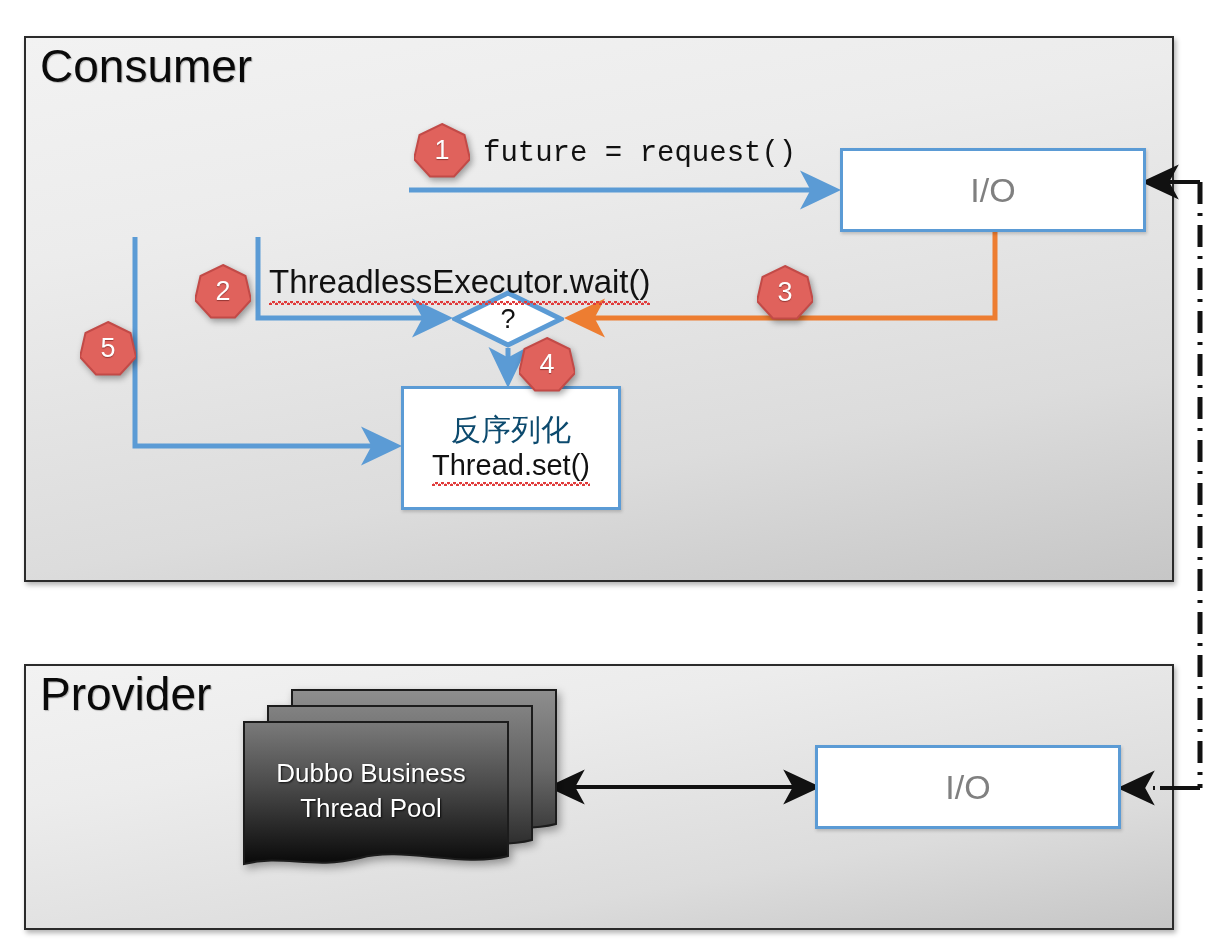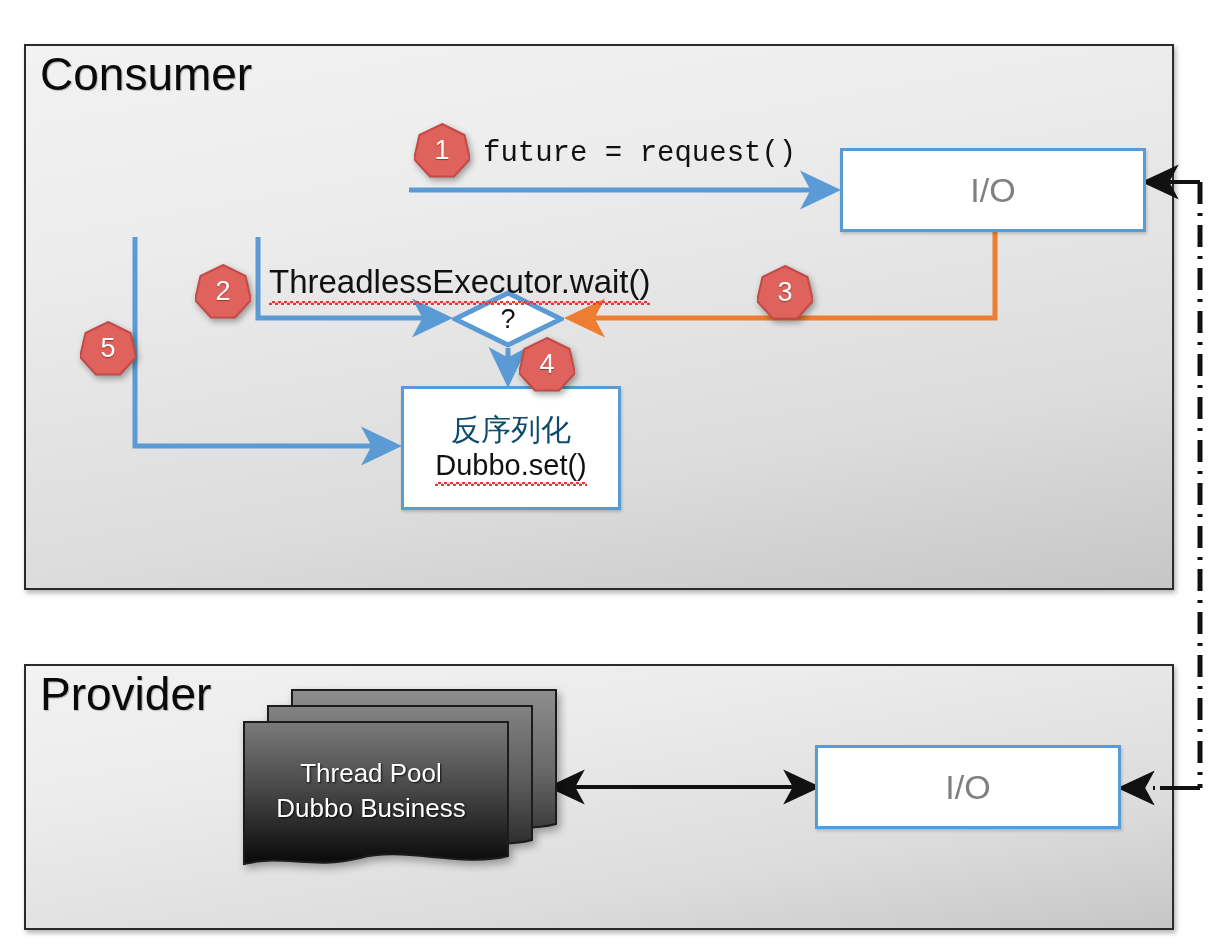--- a/index.html
+++ b/index.html
@@ -21,21 +21,21 @@
     height: 946px;
   }
   
   .panel {
     position: absolute;
     border: 2px solid #2b2b2b;
     background: linear-gradient(170deg, #f2f2f2 0%, #ececec 30%, #dcdcdc 72%, #c6c6c6 100%);
     box-shadow: 2px 3px 5px rgba(0,0,0,0.30);
     box-sizing: border-box;
   }
-  #panel-consumer { left: 24px;  top: 44px;  width: 1150px; height: 546px; }
+  #panel-consumer { left: 24px;  top: 36px;  width: 1150px; height: 546px; }
   #panel-provider { left: 24px;  top: 664px; width: 1150px; height: 266px; }
 
   .panel-title {
     position: absolute;
     left: 14px;
     top: 2px;
     font-size: 46px;
     line-height: 1.15;
     color: #0a0a0a;
     letter-spacing: 0px;
@@ -242,21 +242,21 @@
 
   <div id="diamond-wrap">
     <svg viewBox="0 0 112 58" width="112" height="58" xmlns="http://www.w3.org/2000/svg">
       <polygon points="56,3 109,29 56,55 3,29" fill="#ffffff" stroke="#5b9bd5" stroke-width="5"></polygon>
     </svg>
     <div id="diamond-label">?</div>
   </div>
 
   <div class="box-blue" id="box-deser">
     <span class="cn">反序列化</span>
-    <span class="en squiggle">Dubbo.set()</span>
+    <span class="en squiggle">Thread.set()</span>
   </div>
 
   <div class="annot" id="annot-future">future = request()</div>
 
   <div class="annot squiggle" id="annot-wait">ThreadlessExecutor.wait()</div>
 
   <div class="badge" id="badge-1">
     <svg viewBox="0 0 56 56" width="56" height="56" xmlns="http://www.w3.org/2000/svg">
       <polygon points="28,2 50.5,13 56,37 40,54.5 16,54.5 0,37 5.5,13" fill="#e0625c" stroke="#c24a47" stroke-width="2"></polygon>
     </svg>
@@ -311,22 +311,22 @@
         </linearGradient>
       </defs>
 
       <path d="M52,4 L316,4 L316,138 C270,150 210,128 168,140 C120,152 92,136 52,146 Z" fill="url(#pool-grad-back)" stroke="#1c1c1c" stroke-width="2"></path>
 
       <path d="M28,20 L292,20 L292,154 C246,166 186,144 144,156 C96,168 68,152 28,162 Z" fill="url(#pool-grad-mid)" stroke="#1c1c1c" stroke-width="2"></path>
 
       <path d="M4,36 L268,36 L268,170 C222,182 162,160 120,172 C72,184 44,168 4,178 Z" fill="url(#pool-grad-front)" stroke="#1c1c1c" stroke-width="2"></path>
     </svg>
     <div id="threadpool-label">
+      <div>Dubbo Business</div>
       <div>Thread Pool</div>
-      <div>Dubbo Business</div>
     </div>
   </div>
 
   <div class="box-blue" id="box-io-provider">
     <span class="lbl">I/O</span>
   </div>
 
 </div>
 
 </body></html>

